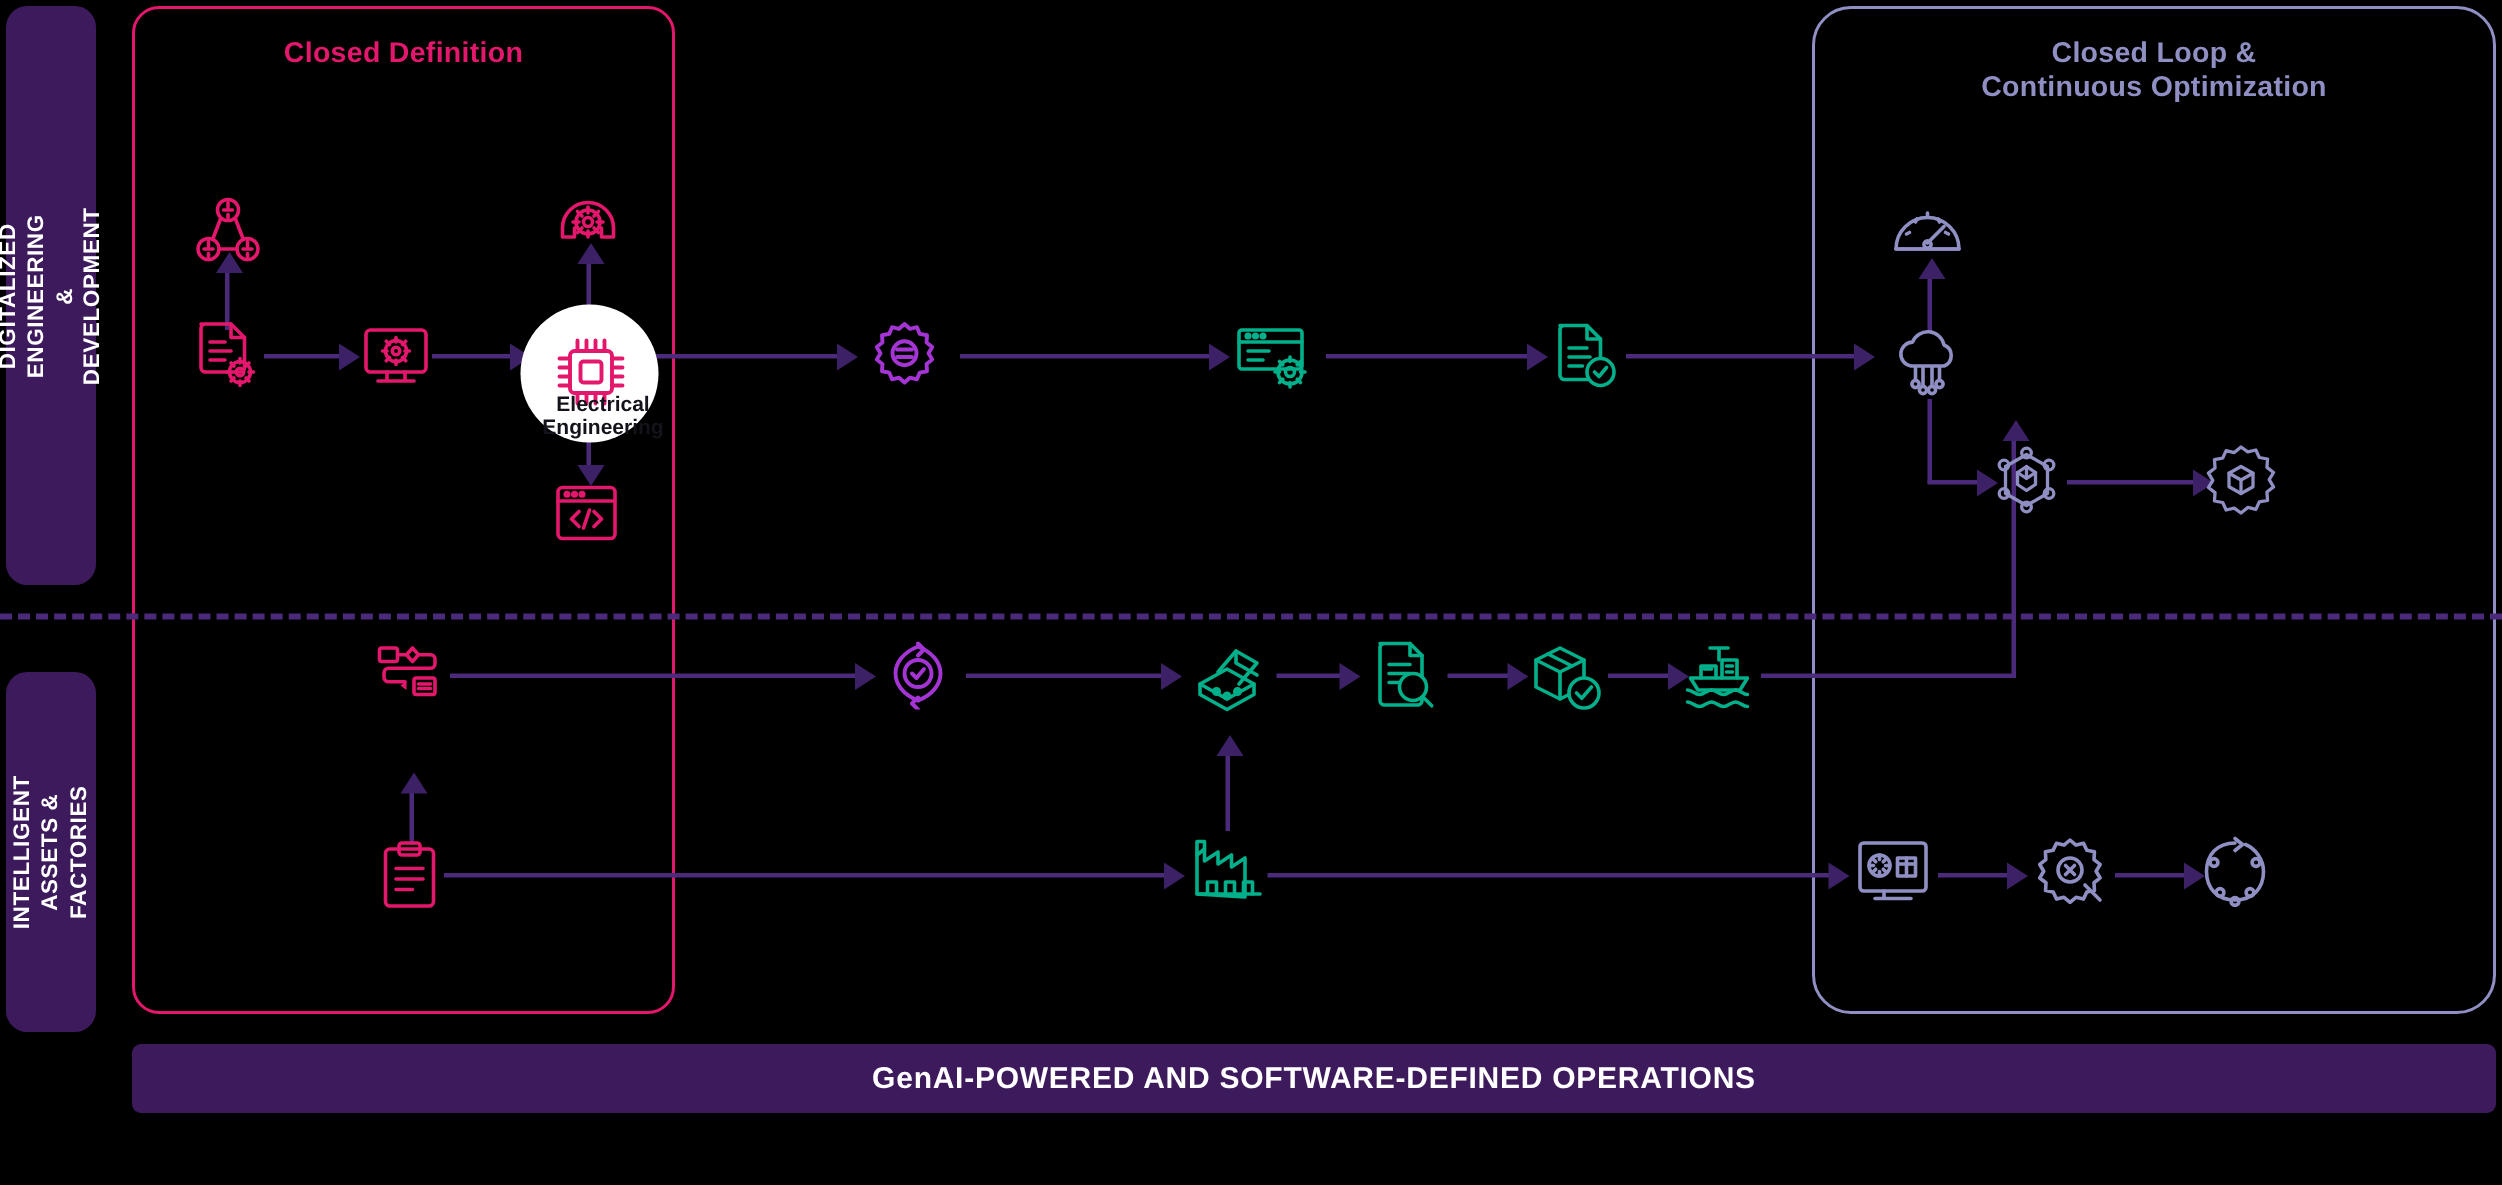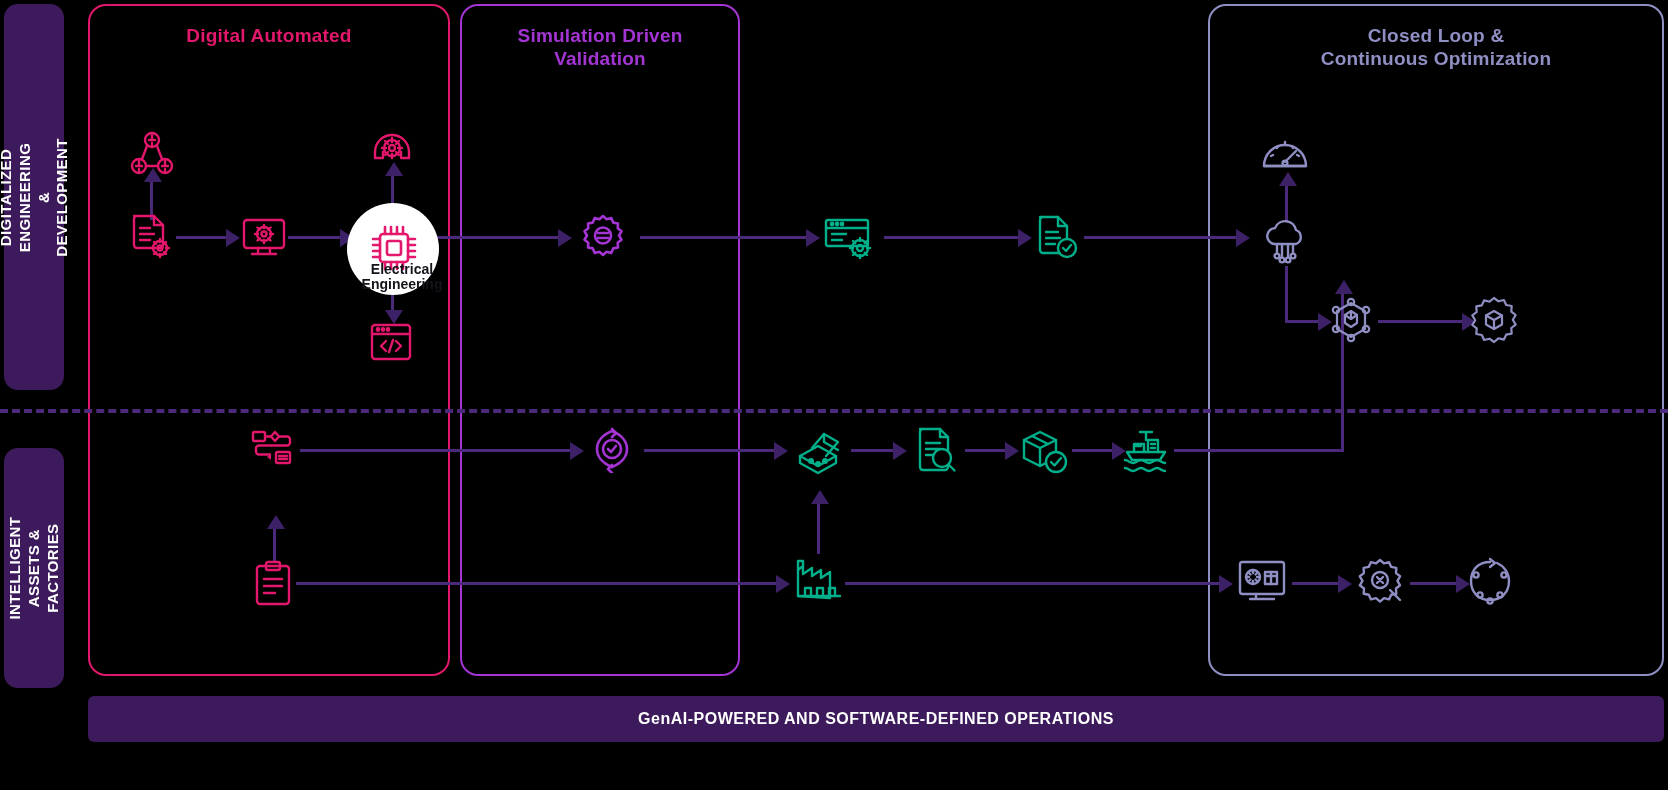--- a/index.html
+++ b/index.html
@@ -41,41 +41,41 @@
   .col-title {
     position: absolute; left: 0; right: 0; top: 18px;
     text-align: center;
     font-weight: bold; font-size: 19px; line-height: 1.22;
     white-space: pre-line;
     letter-spacing: .2px;
   }
   #col-1 { left: 88px;   width: 362px; border-color: #e3176b; }
   #col-2 { left: 460px;  width: 280px; border-color: #a435d4; }
   #col-3 { left: 750px;  width: 448px; border-color: #00b08a; }
-  #col-4 { left: 1208px; width: 456px; border-color: #8f8fc4; }
+  #col-4 { left: 1208px; width: 456px; border-color: #8f8fc4; border-radius: 26px; }
   #col-1 .col-title { color: #e3176b; }
   #col-2 .col-title { color: #a435d4; }
   #col-3 .col-title { color: #00b08a; }
   #col-4 .col-title { color: #8f8fc4; }
 
   
   #divider {
     position: absolute; left: 0; right: 0; top: 409px;
     border-top: 4px dashed #4b2a7b;
   }
 
   
   #banner {
     position: absolute; left: 88px; top: 696px;
     width: 1576px; height: 46px;
     background: #3c1a5b; border-radius: 6px;
     display: flex; align-items: center; justify-content: center;
   }
   #banner .banner-text {
-    color: #ffffff; font-weight: bold; font-size: 16px; letter-spacing: .5px;
+    color: #ffffff; font-weight: bold; font-size: 20px; letter-spacing: .5px;
   }
 
   
   .hline, .vline { position: absolute; background: #4b2a7b; }
   .hline { height: 3px; }
   .vline { width: 3px; }
   .arrowhead { position: absolute; width: 0; height: 0; }
   .arrow-right { border-left: 14px solid #3d2166; border-top: 9px solid transparent; border-bottom: 9px solid transparent; }
   .arrow-up    { border-bottom: 14px solid #3d2166; border-left: 9px solid transparent; border-right: 9px solid transparent; }
   .arrow-down  { border-top: 14px solid #3d2166; border-left: 9px solid transparent; border-right: 9px solid transparent; }
@@ -105,25 +105,21 @@
   <div class="rail" id="rail-top">
     <span class="rail-text">DIGITALIZED ENGINEERING &amp;
 DEVELOPMENT</span>
   </div>
   <div class="rail" id="rail-bottom">
     <span class="rail-text">INTELLIGENT
 ASSETS &amp; FACTORIES</span>
   </div>
 
   <div class="col" id="col-1">
-    <div class="col-title">Digital Automated</div>
-  </div>
-  <div class="col" id="col-2">
-    <div class="col-title">Simulation Driven
-Validation</div>
+    <div class="col-title">Closed Definition</div>
   </div>
   <div class="col" id="col-4">
     <div class="col-title">Closed Loop &amp;
 Continuous Optimization</div>
   </div>
 
   <div class="hline" style="left:176px; top:236px; width:56px;"></div>
   <div class="arrowhead arrow-right" style="left:226px; top:229px;"></div>
 
   <div class="vline" style="left:150px; top:178px; height:42px;"></div>

